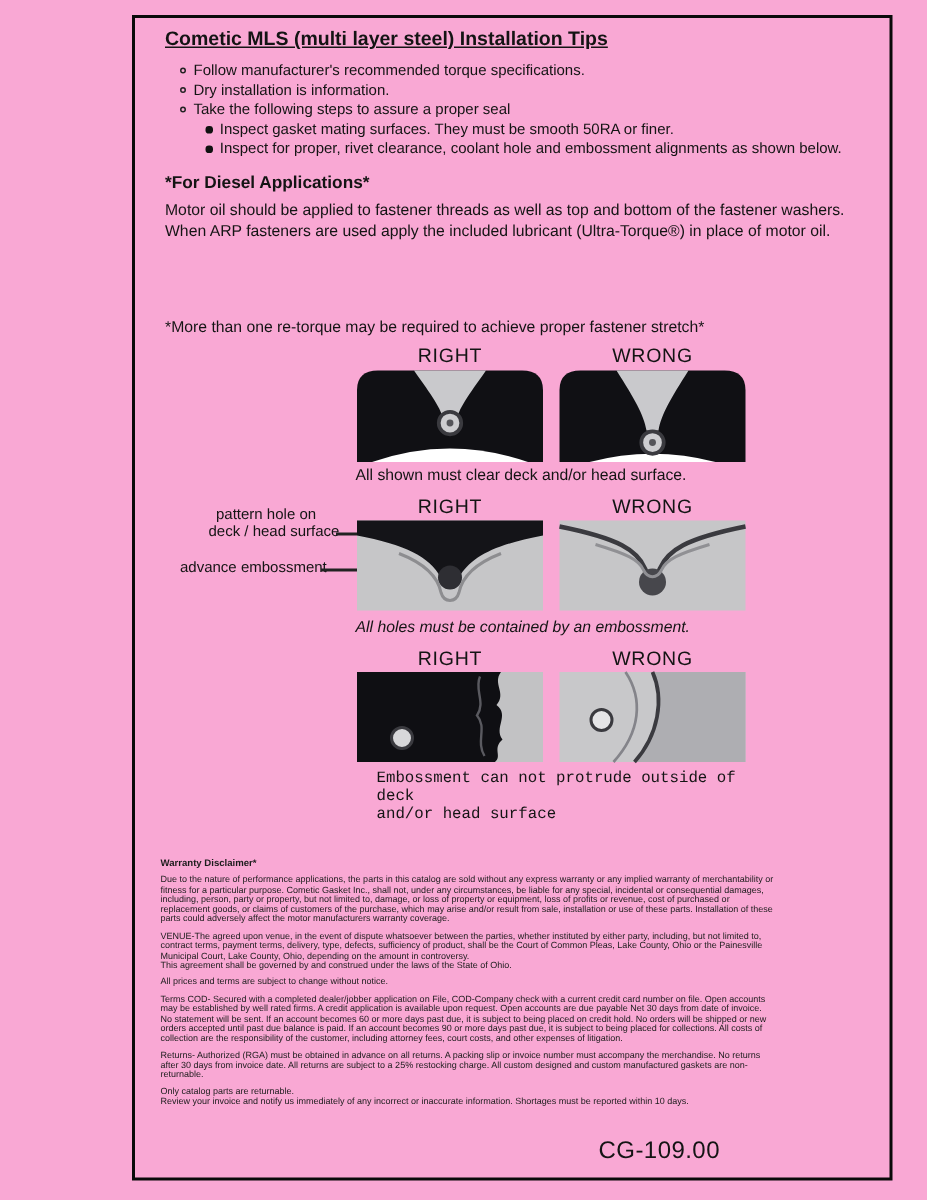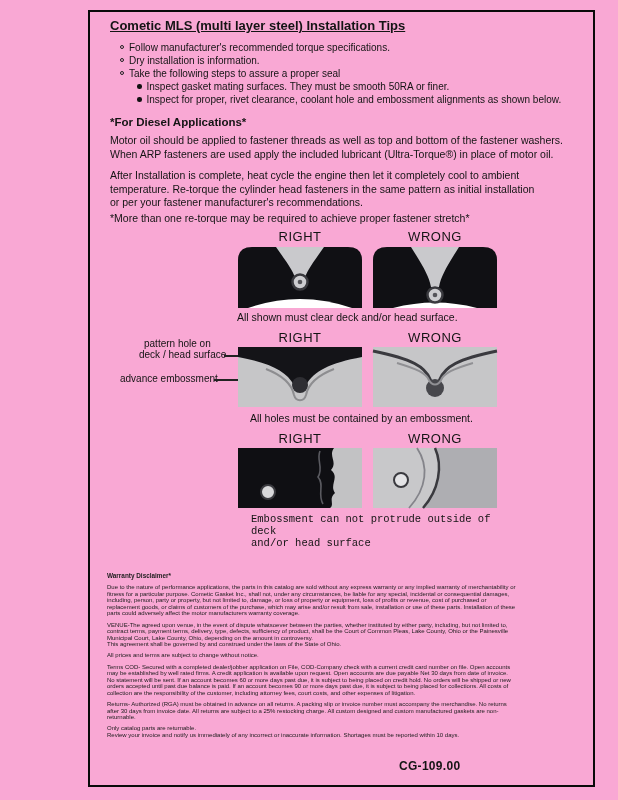--- a/index.html
+++ b/index.html
@@ -19,21 +19,21 @@
   .heading { font-weight:bold; font-size:11.5px; }
   .para { font-size:10.5px; line-height:13.5px; white-space:pre-line; }
   .col-label { width:128px; text-align:center; font-size:13px; letter-spacing:0.5px; }
   .caption { font-size:10.5px; white-space:pre-line; }
   .dia { width:128px; height:64px; display:block; }
   .callout { font-size:10px; line-height:11px; }
   .callout-line { height:1.5px; background:#222; }
   .legal { left:107px; top:573px; width:410px; font-size:6px; line-height:6.6px; color:#1c1c1c; }
   .legal p { margin-bottom:4.5px; white-space:pre-line; }
   .legal-heading { font-weight:bold; font-size:6.4px; margin-bottom:4.5px; }
-  .code { font-size:12px; letter-spacing:0.3px;font-weight:bold; }
+  .code { font-size:16px; letter-spacing:0.3px; }
 </style>
 </head>
 <body>
 
 <div class="page">
   <div class="abs frame"></div>
 
   <div class="abs title">Cometic MLS (multi layer steel) Installation Tips</div>
 
   <div class="abs tips">
@@ -55,23 +55,20 @@
     </div>
     <div class="bullet-row sub">
       <span class="marker-dot"></span>
       <span>Inspect for proper, rivet clearance, coolant hole and embossment alignments as shown below.</span>
     </div>
   </div>
 
   <div class="abs heading" style="left:110px; top:116px;">*For Diesel Applications*</div>
   <div class="abs para" style="left:110px; top:134px; width:482px;">Motor oil should be applied to fastener threads as well as top and bottom of the fastener washers.
 When ARP fasteners are used apply the included lubricant (Ultra-Torque®) in place of motor oil.</div>
-  <div class="abs para" style="left:110px; top:169px; width:482px;">After Installation is complete, heat cycle the engine then let it completely cool to ambient
-temperature. Re-torque the cylinder head fasteners in the same pattern as initial installation
-or per your fastener manufacturer's recommendations.</div>
   <div class="abs para" style="left:110px; top:212px; width:482px;">*More than one re-torque may be required to achieve proper fastener stretch*</div>
 
   <div class="abs col-label" style="left:236px; top:229px;">RIGHT</div>
   <div class="abs col-label" style="left:371px; top:229px;">WRONG</div>
   <div class="abs" style="left:236px; top:244px;">
     <svg class="dia" viewBox="0 0 128 64">
       <path d="M2,64 L2,16 Q2,3 16,3 L112,3 Q126,3 126,16 L126,64 Z" fill="#101014"></path>
       <path d="M40,3 C52,20 58,28 60,37 L68,37 C70,28 76,20 88,3 Z" fill="#c9c9cc"></path>
       <path d="M12,64 Q64,46 116,64 Z" fill="#ffffff"></path>
       <circle cx="64" cy="38" r="7.5" fill="#cdcdd0" stroke="#3a3a3f" stroke-width="2.5"></circle>
@@ -107,21 +104,21 @@
     </svg>
   </div>
   <div class="abs" style="left:371px; top:345px;">
     <svg class="dia" viewBox="0 0 128 64">
       <rect x="2" y="2" width="124" height="60" fill="#c6c6c8"></rect>
       <path d="M2,6 C42,14 54,22 59,34 C62,41 66,41 69,34 C74,22 86,14 126,6" fill="none" stroke="#3a3a3f" stroke-width="3"></path>
       <circle cx="64" cy="43" r="9" fill="#47474c"></circle>
       <path d="M26,18 C46,24 55,28 58,35 C61,41 67,41 70,35 C73,28 82,24 102,18" fill="none" stroke="#909094" stroke-width="2"></path>
     </svg>
   </div>
-  <div class="abs caption" style="left:250px; top:412px;">All holes must be contained by an embossment.</div>
+  <div class="abs caption" style="left:237px; top:412px;font-style:italic;">All holes must be contained by an embossment.</div>
 
   <div class="abs col-label" style="left:236px; top:431px;">RIGHT</div>
   <div class="abs col-label" style="left:371px; top:431px;">WRONG</div>
   <div class="abs" style="left:236px; top:446px;">
     <svg class="dia" viewBox="0 0 128 64">
       <rect x="2" y="2" width="124" height="60" fill="#c2c2c4"></rect>
       <path d="M2,2 L98,2 C92,10 102,16 95,24 C104,31 93,39 99,47 C92,53 99,58 94,62 L2,62 Z" fill="#0f0f13"></path>
       <path d="M84,5 C80,14 88,22 82,31 C89,39 81,48 87,58" fill="none" stroke="#5a5a60" stroke-width="1.6"></path>
       <circle cx="32" cy="46" r="7" fill="#d8d8da" stroke="#3a3a3f" stroke-width="2"></circle>
     </svg>

